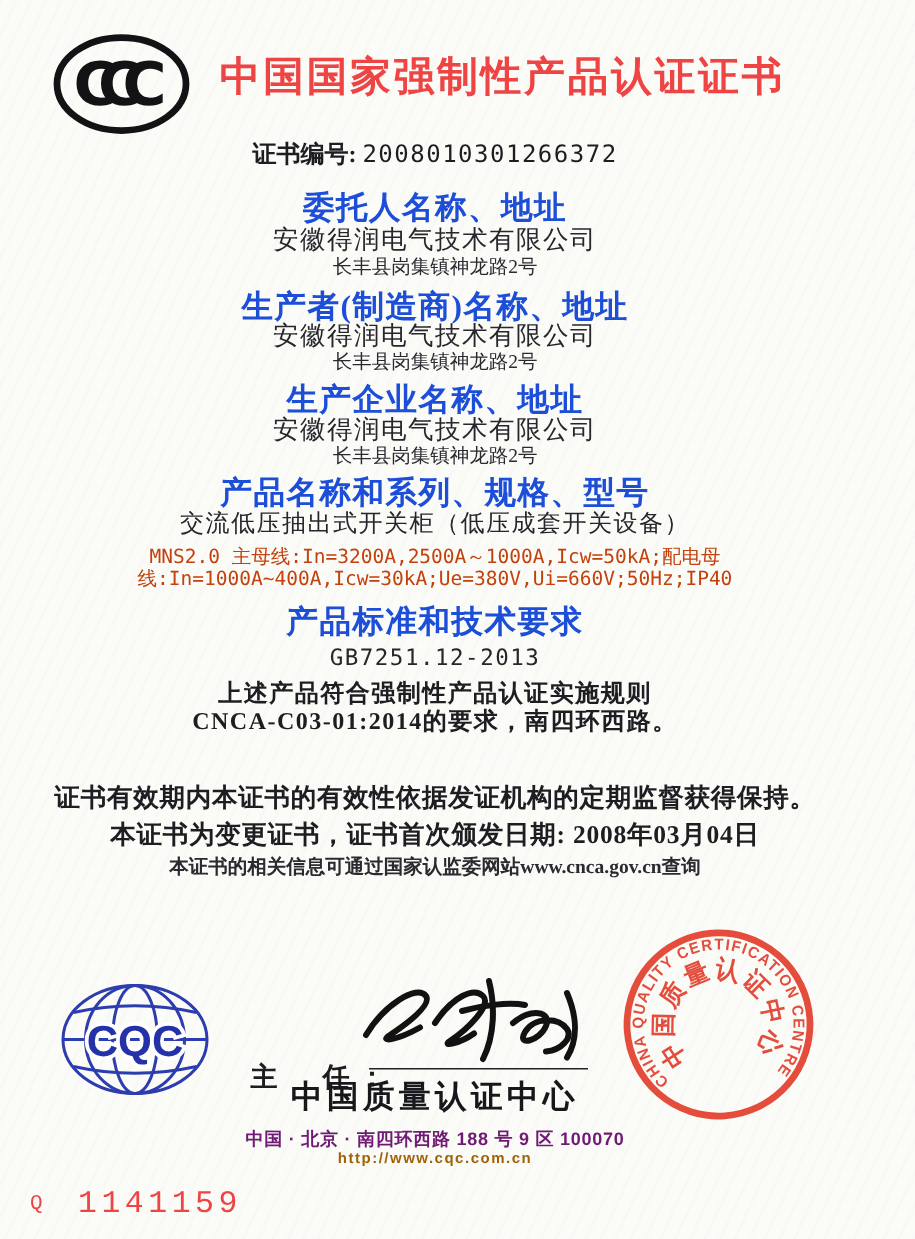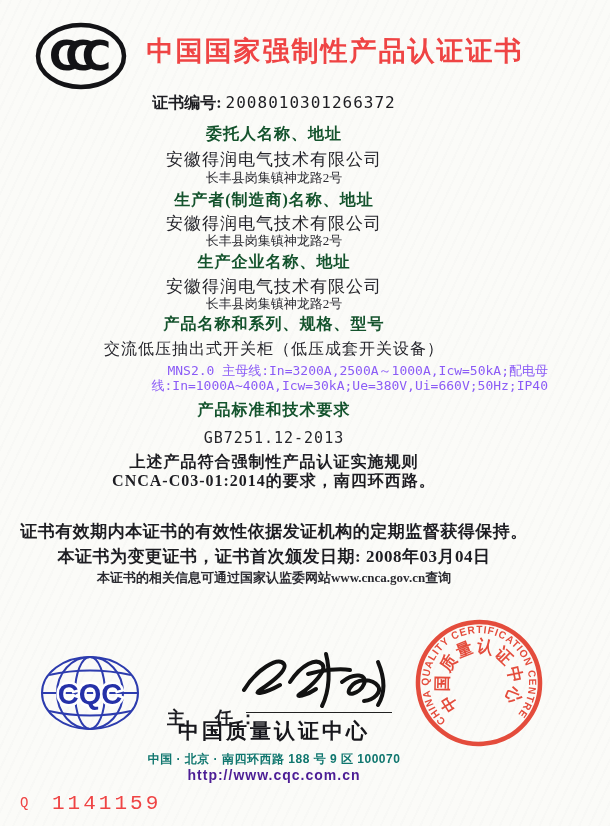--- a/index.html
+++ b/index.html
@@ -10,32 +10,32 @@
     overflow:hidden;
     font-family:"Liberation Serif", serif;
     color:#1d1d22;
   }
   .paper-texture{
     position:absolute;inset:0;
     background:
       repeating-linear-gradient(115deg, rgba(190,195,200,0.05) 0 2px, rgba(255,255,255,0) 2px 9px);
     pointer-events:none;
   }
-  .ln{position:absolute;left:0;width:548px;text-align:center;white-space:nowrap;}
+  .ln{position:absolute;left:16px;width:548px;text-align:center;white-space:nowrap;}
   .title{
     left:60px;width:550px;
     font-family:"Liberation Sans", sans-serif;
     font-weight:bold;font-size:27px;letter-spacing:2px;color:#ef4444;
   }
   .certno{font-size:16px;font-weight:bold;}
   .certno .num{font-family:"DejaVu Sans Mono", monospace;font-weight:normal;font-size:16px;letter-spacing:1px;}
-  .h{font-size:16px;font-weight:bold;color:#14532d;letter-spacing:1px;}
+  .h{font-size:21px;font-weight:bold;color:#1d4ed8;letter-spacing:1px;}
   .co{font-size:17px;color:#26262c;letter-spacing:1px;}
   .ad{font-size:13px;color:#2a2a30;}
-  .spec{font-family:"DejaVu Sans Mono", monospace;font-size:13px;color:#8b5cf6;text-align:right;}
+  .spec{font-family:"DejaVu Sans Mono", monospace;font-size:13px;color:#c2410c;}
   .std{font-family:"DejaVu Sans Mono", monospace;font-size:15px;letter-spacing:1px;color:#26262b;}
   .st{font-size:16px;font-weight:bold;letter-spacing:1px;}
   .dates{
     position:absolute;top:494px;left:64px;width:442px;
     display:flex;justify-content:space-between;
     font-size:16px;font-weight:bold;white-space:nowrap;
   }
   .note-b{font-size:17px;font-weight:bold;letter-spacing:0.5px;}
   .note-s{font-size:13px;font-weight:bold;color:#2a2a30;}
   .director{
@@ -44,26 +44,26 @@
   }
   .sig-line{position:absolute;top:712px;left:246px;width:146px;border-top:1.5px solid #222;}
   .org{
     top:717px;
     font-family:"Liberation Sans", sans-serif;
     font-weight:bold;font-size:21px;letter-spacing:3px;color:#17171c;
   }
   .addr{
     top:751px;
     font-family:"Liberation Sans", sans-serif;
-    font-weight:bold;font-size:12px;color:#0f766e;letter-spacing:0.5px;
+    font-weight:bold;font-size:12px;color:#701a75;letter-spacing:0.5px;
   }
   .url{
     top:767px;
     font-family:"Liberation Sans", sans-serif;
-    font-weight:bold;font-size:14px;color:#4c1d95;letter-spacing:1px;
+    font-weight:bold;font-size:10px;color:#a16207;letter-spacing:1px;
   }
   .serial{
     position:absolute;top:792px;left:20px;
     font-family:"Liberation Mono", monospace;
     color:#ef4444;white-space:nowrap;
   }
   .serial .q{font-size:14px;margin-right:14px;vertical-align:2px;}
   .serial .num{font-size:21px;letter-spacing:3px;}
   .ccc-logo{position:absolute;left:33px;top:20px;}
   .cqc-logo{position:absolute;left:38px;top:653px;}

